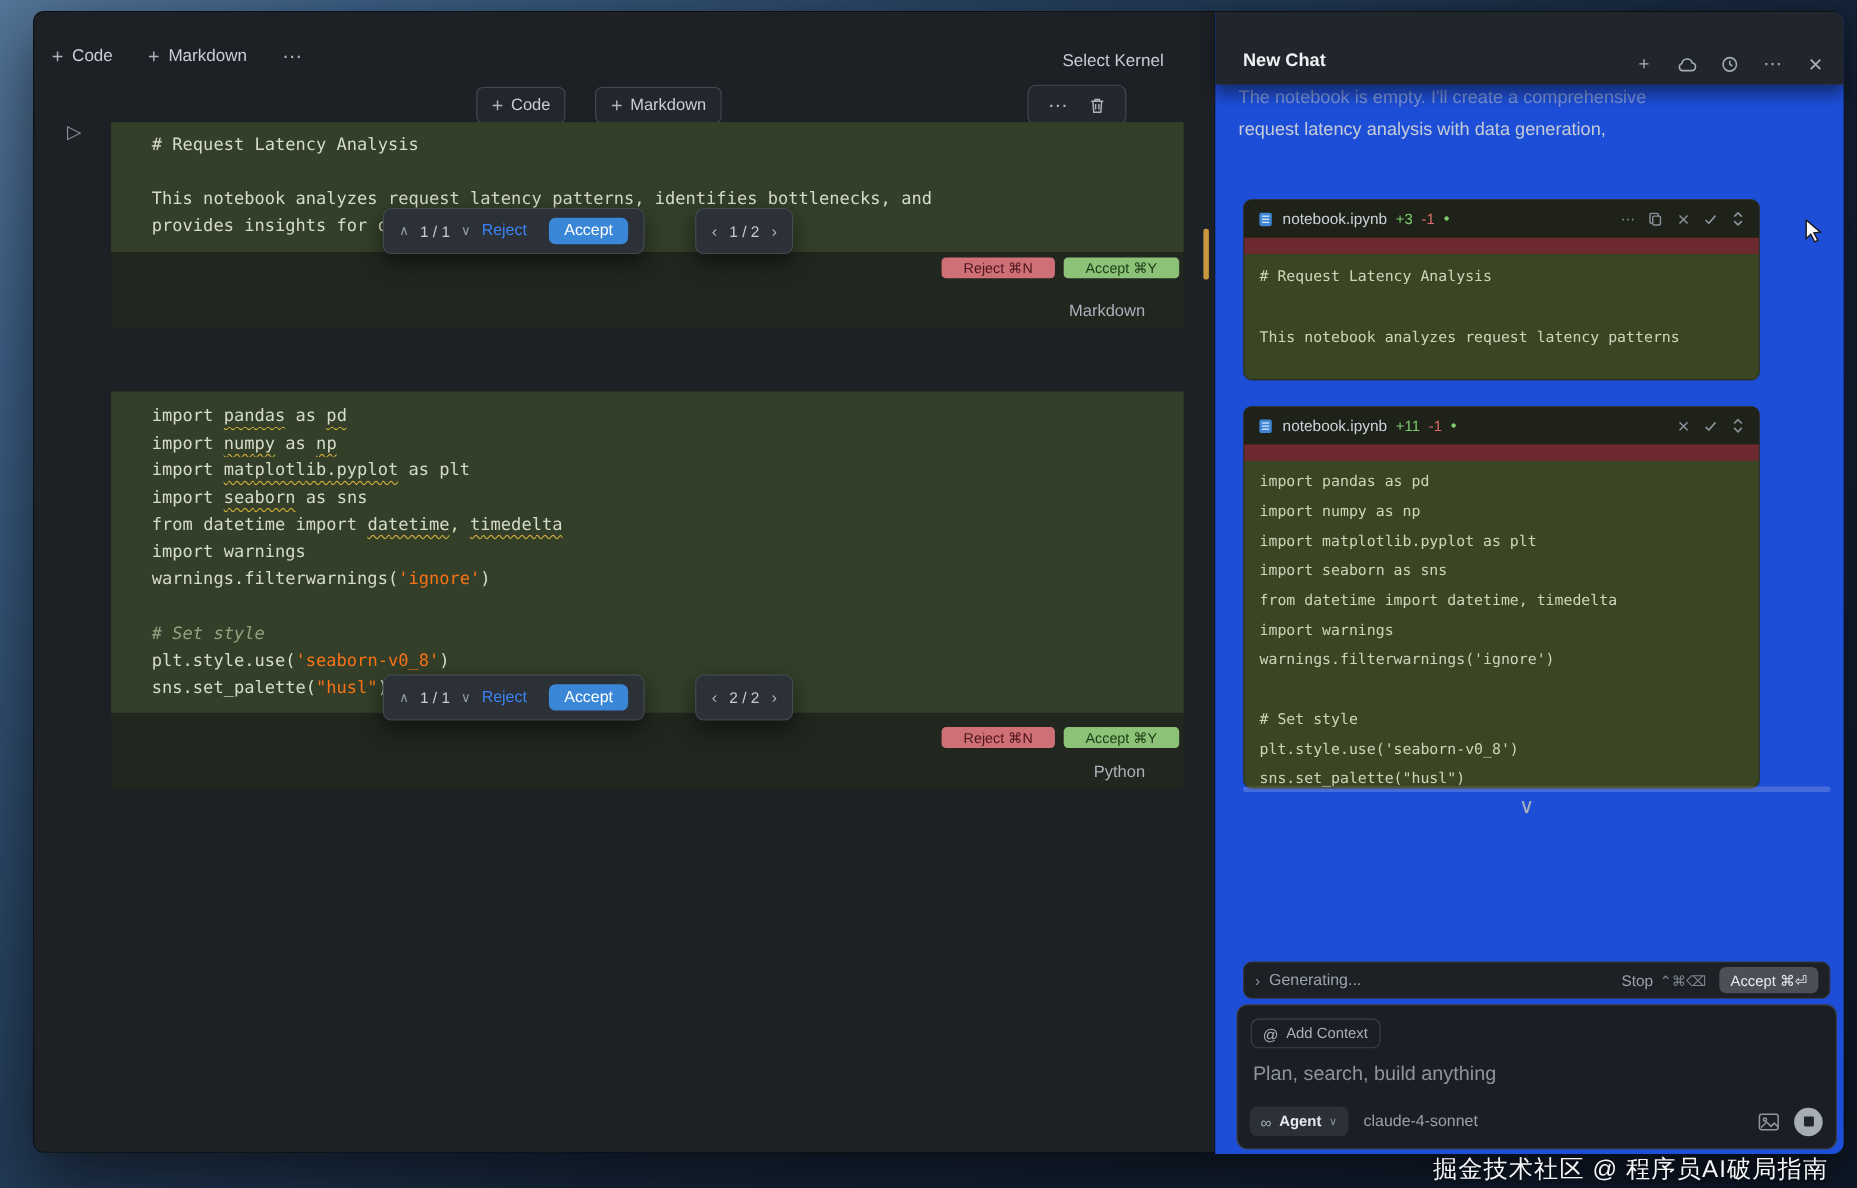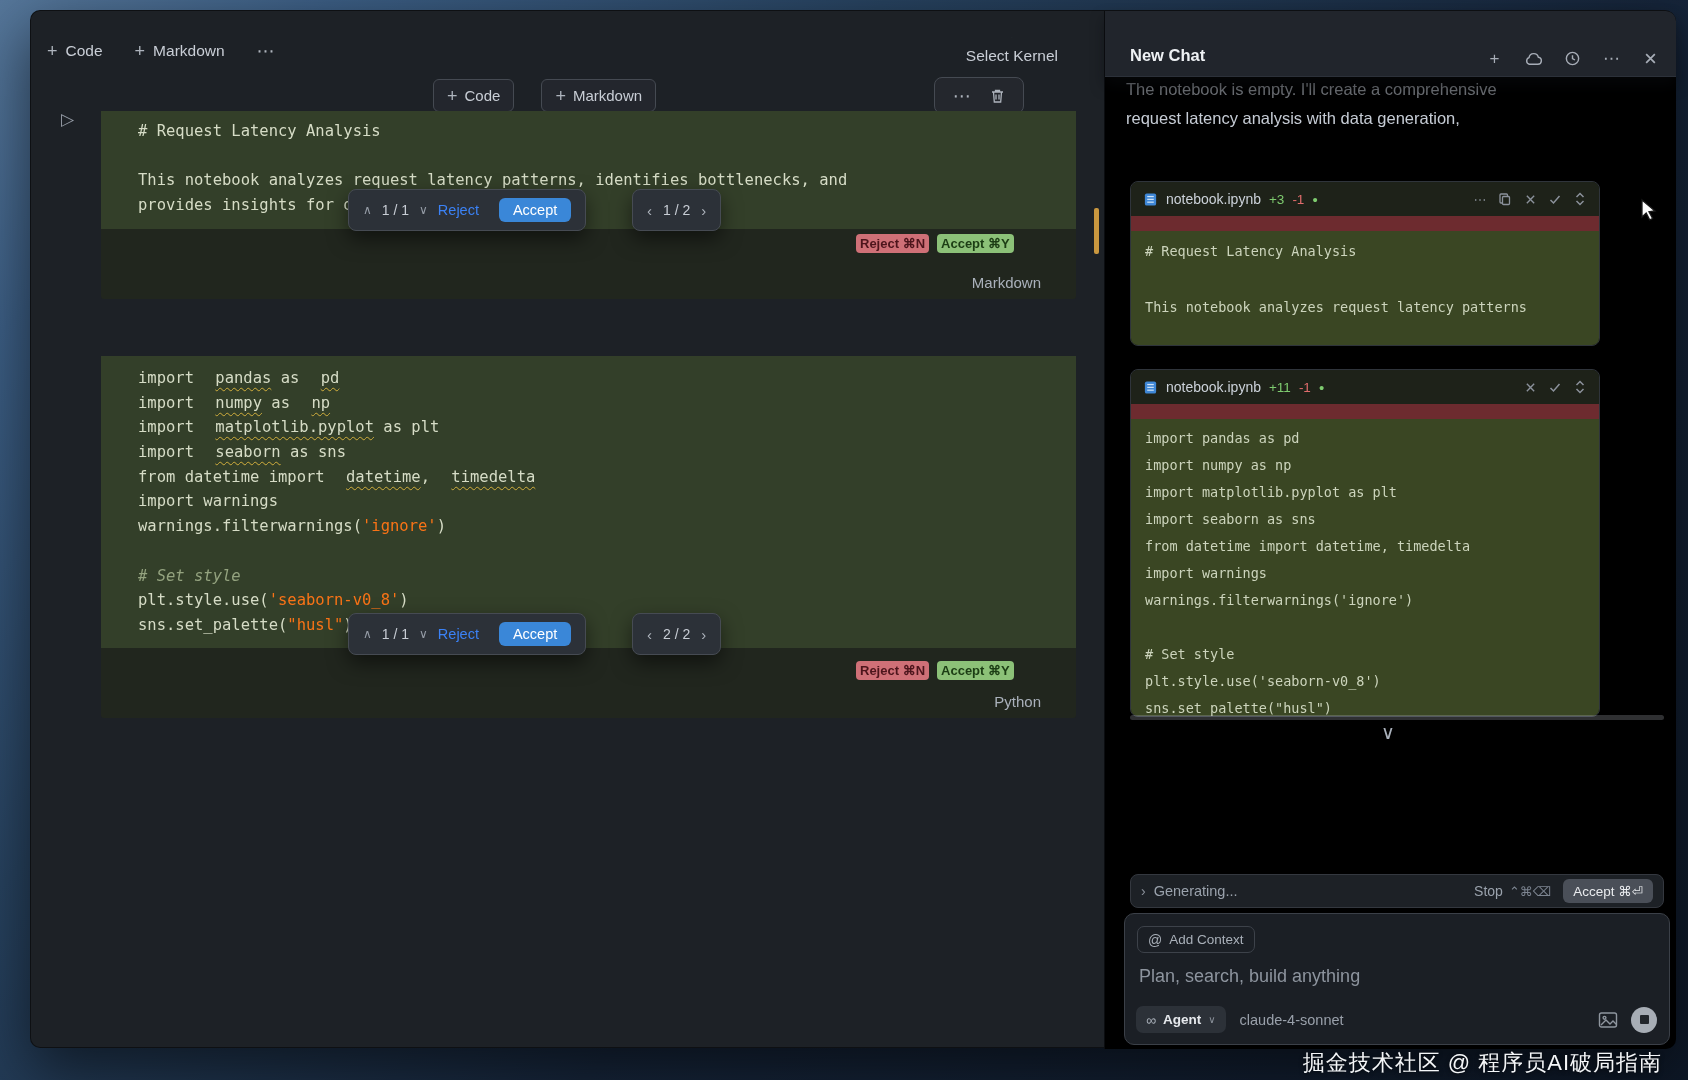--- a/index.html
+++ b/index.html
@@ -27,45 +27,45 @@
 
   .cell{position:absolute;left:70px;width:975px;background:#21261e;border-radius:3px;}
   #cell1{top:100px;height:188px;}
   #cell2{top:345px;height:362px;}
   .diff-area{width:100%;background:#333f29;padding:8px 0 8px 37px;overflow:hidden;
     font-family:"DejaVu Sans Mono",monospace;font-size:15.5px;line-height:24.7px;color:#d6dcc6;}
   #cell1 .diff-area{height:118px;}
   #cell2 .diff-area{height:292px;padding-top:10px;}
   .cl{white-space:pre;height:24.7px;}
   .tk-u{text-decoration:underline;text-decoration-style:wavy;text-decoration-color:#d2ae3c;
-    text-decoration-thickness:1px;text-underline-offset:4px;margin-left:12px;}
+    text-decoration-thickness:1px;text-underline-offset:4px;}
   .tk-s{color:#f97316;}
   .tk-c{color:#94a37f;font-style:italic;}
   .cell-lang{position:absolute;right:35px;bottom:8px;color:#aab1bb;font-size:15px;}
 
   .overlay{position:absolute;background:#2c3138;border:1px solid #464b53;border-radius:8px;height:42px;
     display:flex;align-items:center;box-shadow:0 8px 20px rgba(0,0,0,.5);padding:0 14px;gap:10px;z-index:6;}
   .ov-chev{color:#959ca6;font-size:12px;}
   .ov-count{color:#c8cdd5;font-size:14px;white-space:pre;}
   .ov-reject{color:#3b82f6;font-size:14.5px;margin-left:0;}
   .ov-accept{background:#3a87d8;color:#fff;font-size:14.5px;border-radius:6px;padding:4px 14px;margin-left:10px;}
   .ovA1{left:317px;top:178px;} .ovB1{left:601px;top:178px;}
   .ovA2{left:317px;top:602px;} .ovB2{left:601px;top:602px;}
   .pager{display:flex;align-items:center;gap:11px;color:#c8cdd5;font-size:14px;}
   .pg-chev{color:#aeb4bd;font-size:15px;}
 
   .badge-row{position:absolute;display:flex;gap:8px;z-index:5;}
   .badges1{left:825px;top:223px;} .badges2{left:825px;top:650px;}
-  .badge{font-size:13px;font-weight:700;border-radius:4px;padding:2px 4px;white-space:pre;}
+  .badge{font-size:13px;font-weight:400;border-radius:4px;padding:2px 20px;white-space:pre;}
   .badge-reject{background:#cf7077;color:#4d151c;}
   .badge-accept{background:#8cc178;color:#1c3d14;}
   .amber-mark{position:absolute;left:1063px;top:197px;width:5px;height:46px;background:#c9973f;border-radius:2px;}
 
   
-  .chat{position:absolute;left:1073px;top:0;width:572px;height:1038px;background:#000000;
+  .chat{position:absolute;left:1073px;top:0;width:572px;height:1038px;background:#1d4ed8;
     border-left:1px solid #0b0d10;border-radius:0 10px 10px 0;}
   .chat-header{position:absolute;left:0;top:0;width:100%;height:66px;background:#21252c;
     border-radius:0 10px 0 0;border-bottom:1px solid #2c313a;box-shadow:0 8px 14px rgba(10,12,16,.5);z-index:8;}
   .chat-title{position:absolute;left:25px;top:35px;color:#eef1f4;font-size:16.5px;font-weight:bold;}
   .chat-icons{position:absolute;right:16px;top:38px;display:flex;gap:20px;align-items:center;color:#a7adb7;}
   .cicon{width:19px;height:19px;display:flex;align-items:center;justify-content:center;font-size:17px;color:#a7adb7;}
 
   .chat-msg{position:absolute;left:21px;top:64px;width:528px;color:#c6ccd5;font-size:16.5px;line-height:29px;z-index:1;}
   .chat-msg .msg-line:first-child{opacity:.55;}
 

